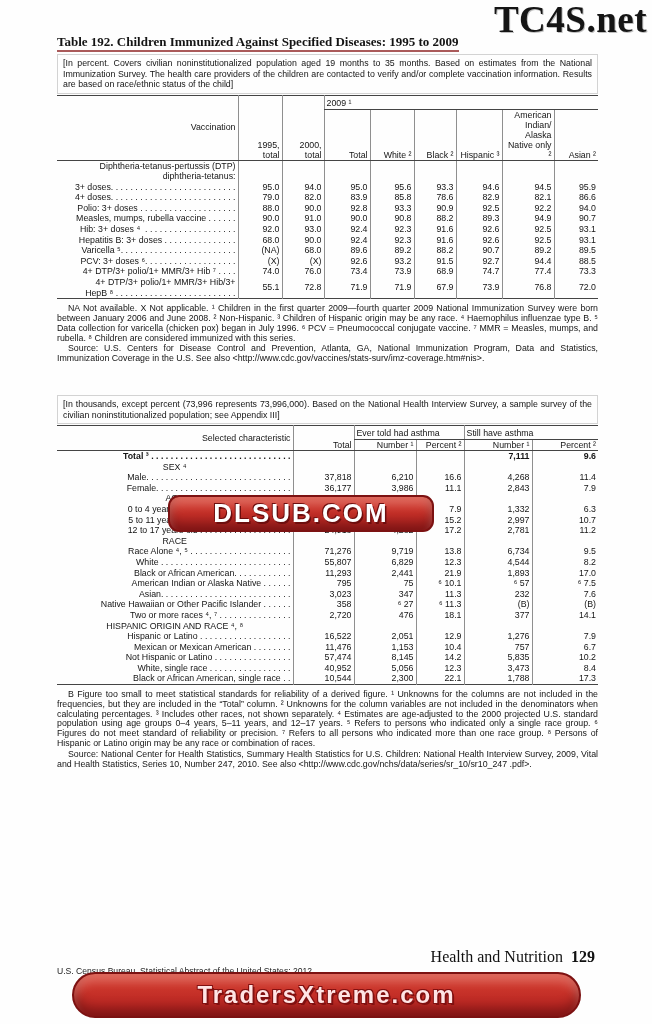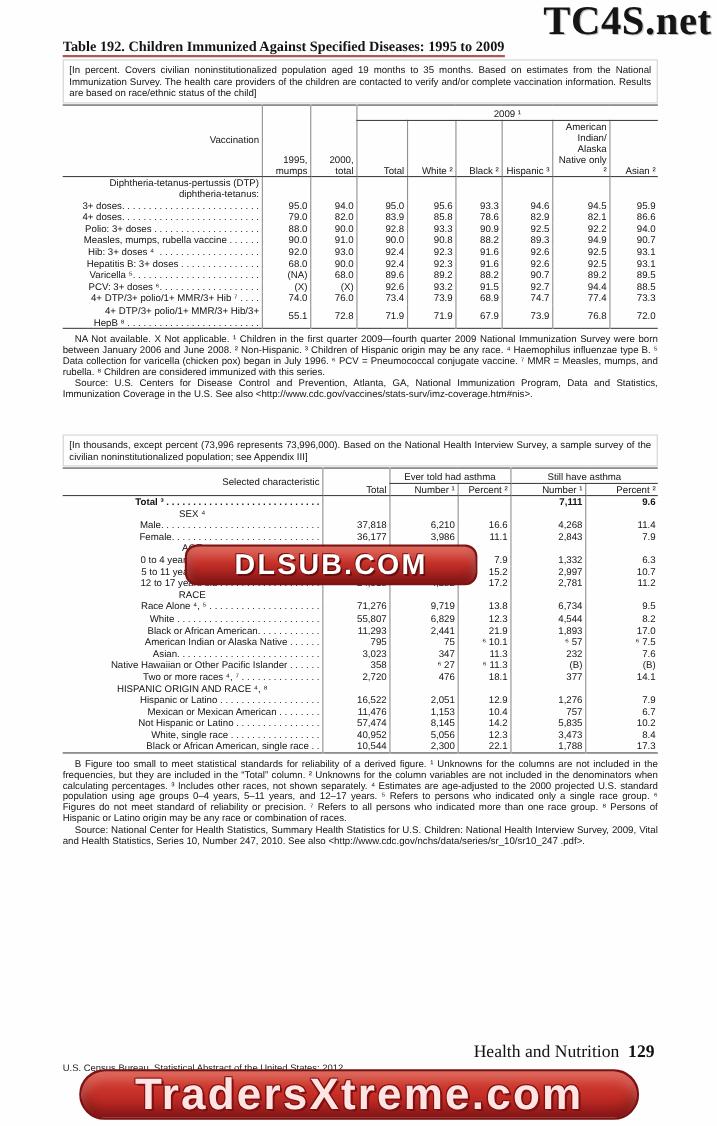--- a/index.html
+++ b/index.html
@@ -25,21 +25,21 @@
   table.data {
     width:541px; border-collapse:collapse; table-layout:fixed;
     font-size:8.8px; line-height:10.6px;
     border-top:1px solid #444; border-bottom:1px solid #444;
   }
   table.data th, table.data td { font-weight:normal; padding:0 2px; }
   table.data thead th { border-bottom:1px solid #444; }
   .vr { border-left:1px solid #8f8f8f; }
 
   th.stubhead { vertical-align:middle; text-align:right; }
-  th.grouphead { vertical-align:bottom; text-align:center; height:14px; padding-bottom:1px; }
+  th.grouphead { vertical-align:bottom; text-align:left; height:14px; padding-bottom:1px; }
   th.colhead { vertical-align:bottom; text-align:right; padding-bottom:3px; line-height:10px; }
   th.yearhead { vertical-align:bottom; text-align:right; padding-right:7px; padding-bottom:3px; white-space:pre-line; line-height:10px; }
 
   td.stub { white-space:pre; overflow:hidden; padding-left:3px;text-align:right; }
   td.num { text-align:right; padding-right:8px; white-space:nowrap; overflow:hidden; }
   tr.indent td.stub { padding-left:11px; }
   tr.section td.stub { text-align:center; }
   tr.total td { font-weight:bold; }
 
   .fnote { font-size:8.8px; line-height:9.8px; text-align:justify; text-indent:11px; margin-top:1px; }
@@ -67,21 +67,21 @@
     white-space:nowrap;
   }
   .wm-mid {
     left:168px; top:495px; width:266px; height:37px;
     border-radius:11px; font-size:26px; letter-spacing:2px;
     text-shadow:1.5px 1.5px 0 #6d0e0e, -1px -1px 0 #6d0e0e;
     text-align:center;
   }
   .wm-bottom {
     left:72px; top:972px; width:509px; height:46px;
-    border-radius:23px; font-size:40px; letter-spacing:2px; color:#ffe4e4;
+    border-radius:23px; font-size:24px; letter-spacing:2px; color:#ffe4e4;
     text-shadow:2px 2px 0 #801010, -1px -1px 0 #801010, 1px -1px 0 #801010, -1px 1px 0 #801010;
   }
 </style>
 </head>
 <body>
 
 <div id="page">
   <div class="content">
 
     <h1 class="tbl-title"><span class="redline">Table 192. Children Immunized Against Specified Diseases: 1995 to 2009</span></h1>
@@ -96,21 +96,21 @@
           <col style="width:44px">
           <col style="width:42px">
         <col style="width:46px">
           <col style="width:52px">
           <col style="width:44px">
       </colgroup>
       <thead>
         <tr>
           <th class="stubhead" rowspan="2">Vaccination</th>
           <th class="yearhead vr" rowspan="2">1995,
-mumps</th>
+total</th>
           <th class="yearhead vr" rowspan="2">2000,
 total</th>
           <th class="grouphead vr" colspan="6">2009 ¹</th>
         </tr>
         <tr>
 
         <th class="colhead vr">Total</th>
             <th class="colhead vr">White ²</th>
             <th class="colhead vr">Black ²</th>
             <th class="colhead vr">Hispanic ³</th>

